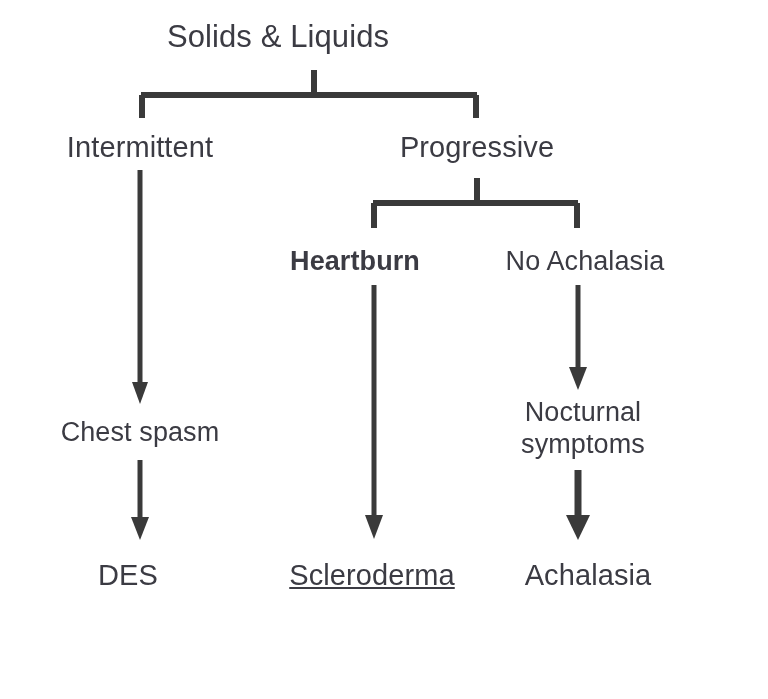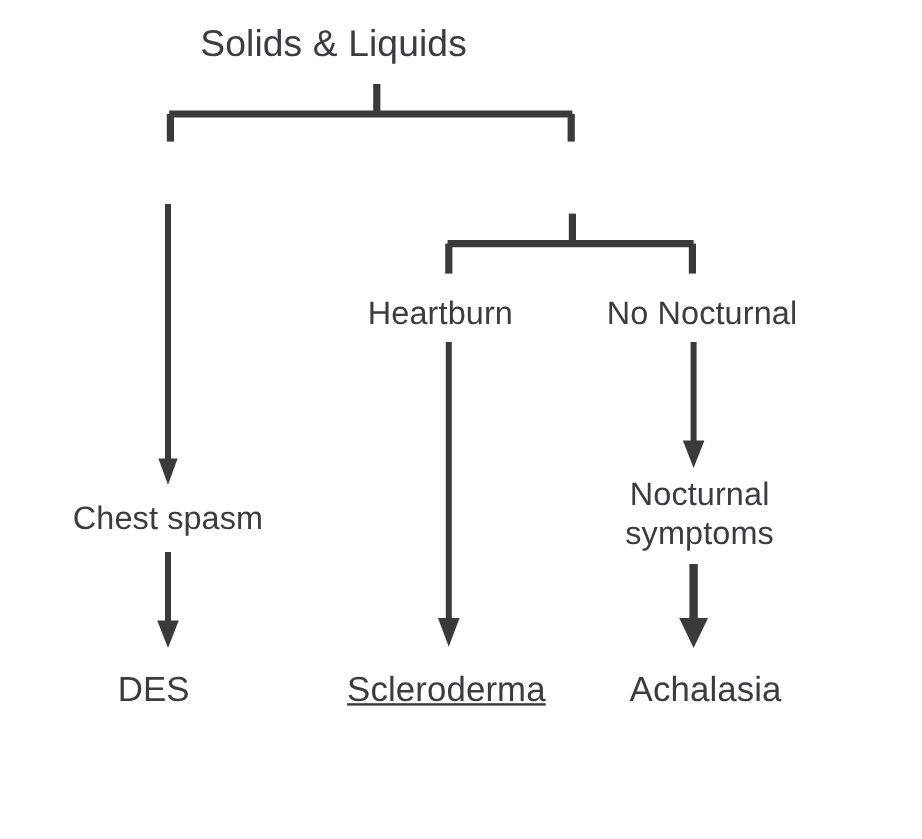--- a/index.html
+++ b/index.html
@@ -34,21 +34,21 @@
     font-family: "Liberation Sans", sans-serif;
     font-weight: 400;
     line-height: 1.20;
     text-align: center;
     white-space: pre-line;
     letter-spacing: 0.1px;
   }
   .n-root      { left: 118px; top:  18px; width: 320px; font-size: 31px; }
   .n-interm    { left:  40px; top: 130px; width: 200px; font-size: 29px; }
   .n-progress  { left: 377px; top: 130px; width: 200px; font-size: 29px; }
-  .n-heartburn { left: 272px; top: 245px; width: 190px; font-size: 27px; }
+  .n-heartburn { left: 260px; top: 245px; width: 190px; font-size: 27px; font-weight: bold; }
   .n-noheart   { left: 485px; top: 245px; width: 200px; font-size: 27px; }
   .n-chestpain { left:  40px; top: 416px; width: 200px; font-size: 27px; }
   .n-nocturnal { left: 488px; top: 396px; width: 190px; font-size: 27px; }
   .n-des       { left:  28px; top: 558px; width: 200px; font-size: 29px; }
   .n-desfull   { left:   0px; top: 596px; width: 290px; font-size: 27px; }
   .n-sclero    { left: 272px; top: 558px; width: 200px; font-size: 29px; text-decoration: underline; }
   .n-achalasia { left: 488px; top: 558px; width: 200px; font-size: 29px; }
 </style>
 </head>
 <body>
@@ -93,25 +93,27 @@
 
     <g>
       <line x1="578" y1="470" x2="578" y2="523" stroke="#3a3a3a" stroke-width="7"></line>
       <polygon points="578,540 566,515 590,515" fill="#3a3a3a"></polygon>
     </g>
 
   </svg>
 
   <div class="node n-root">Solids &amp; Liquids</div>
 
+  <div class="node n-interm">Intermittent</div>
 
+  <div class="node n-progress">Progressive</div>
 
   <div class="node n-heartburn">Heartburn</div>
 
-  <div class="node n-noheart">No Nocturnal</div>
+  <div class="node n-noheart">No Achalasia</div>
 
   <div class="node n-chestpain">Chest spasm</div>
 
   <div class="node n-nocturnal">Nocturnal
 symptoms</div>
 
   <div class="node n-des">DES</div>
 
 
   <div class="node n-sclero">Scleroderma</div>

